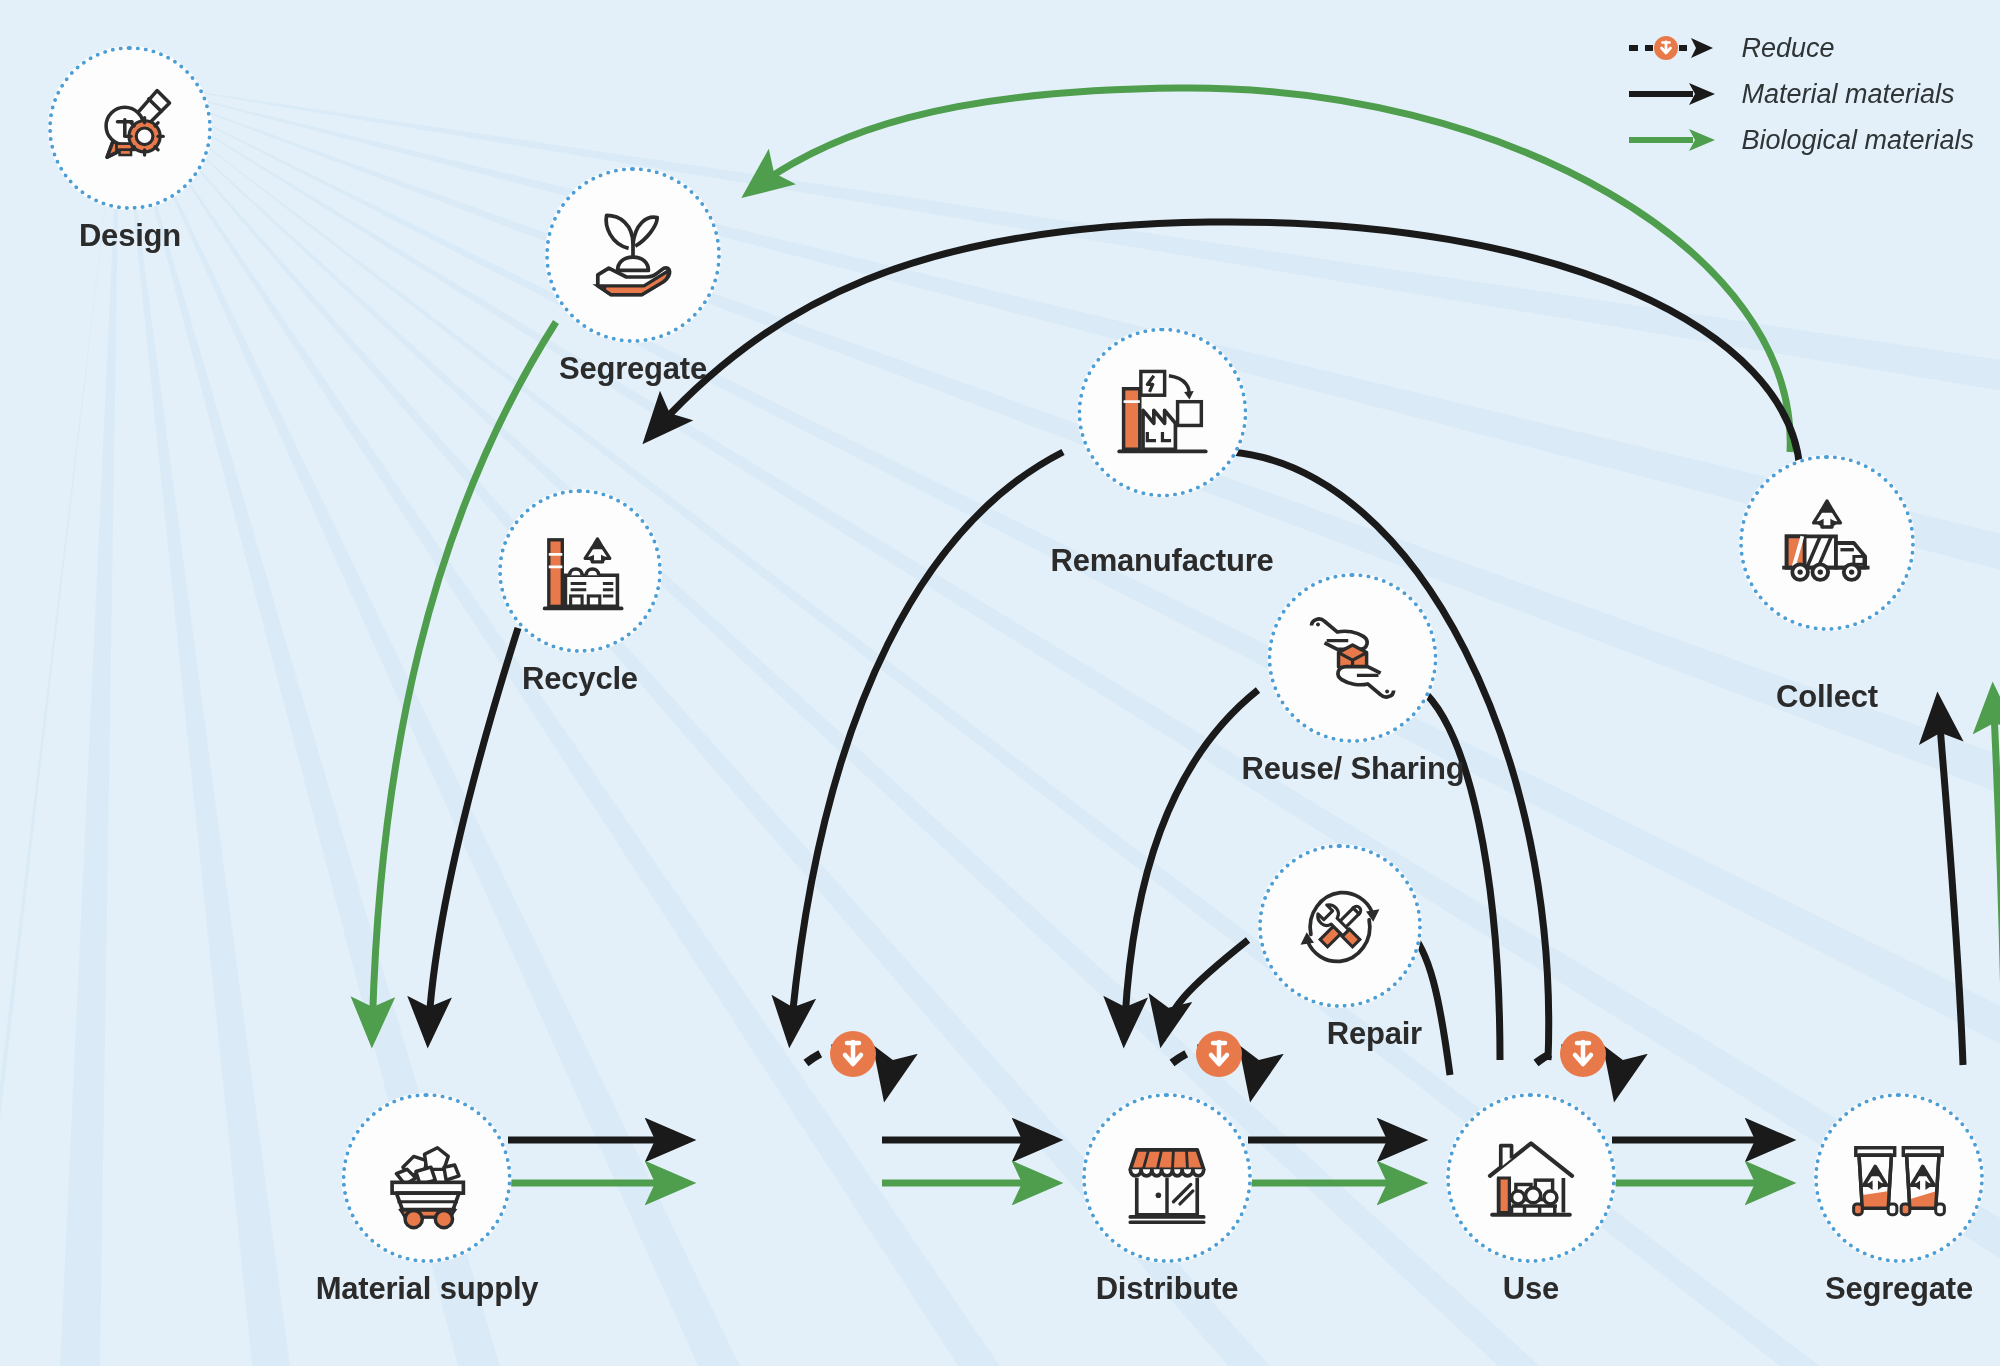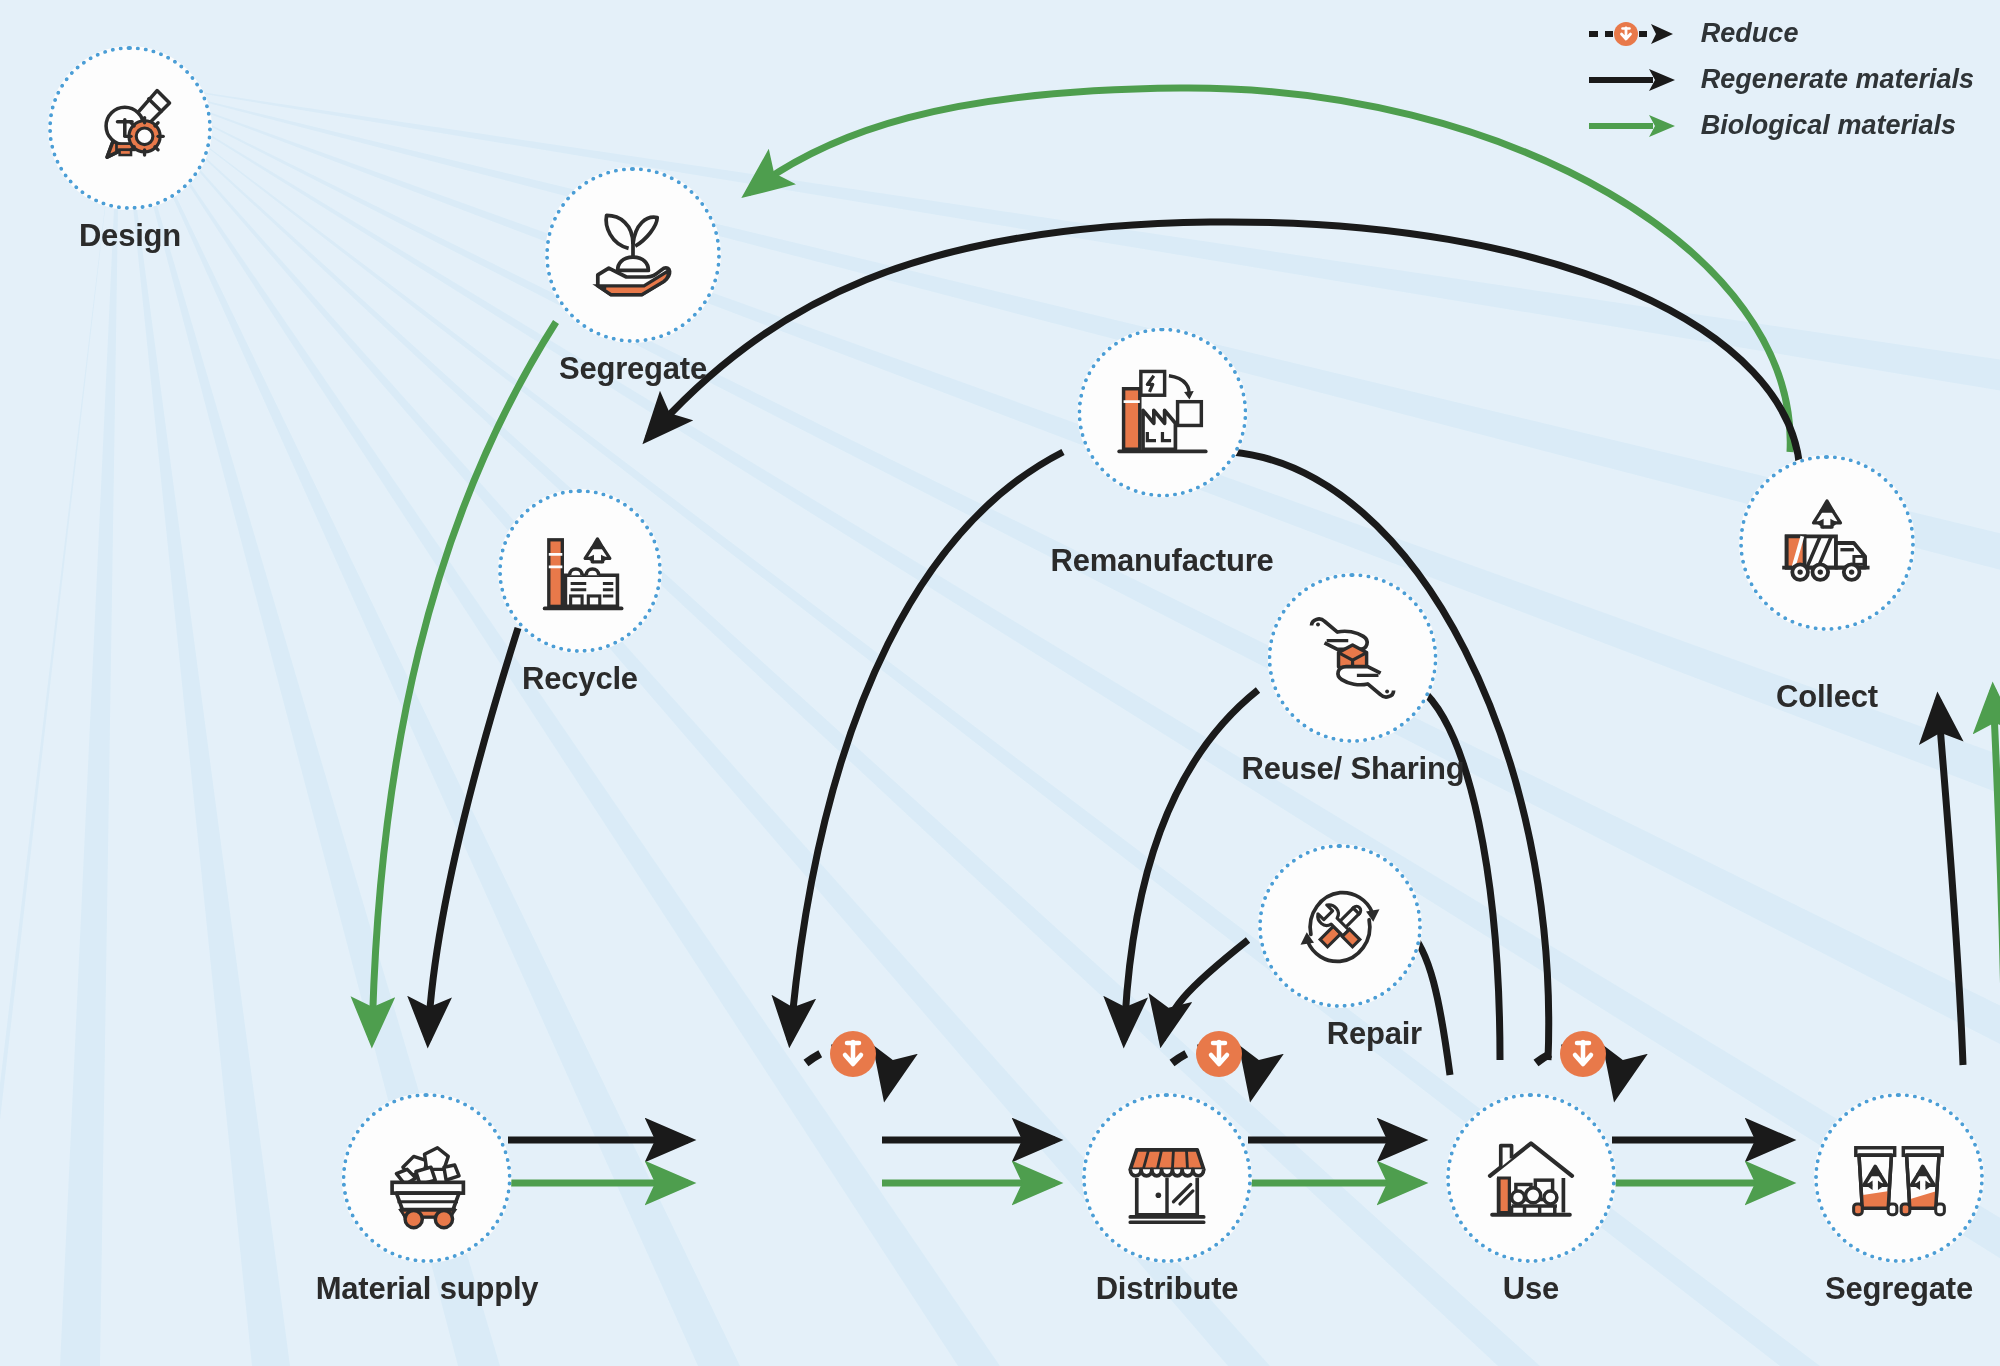--- a/index.html
+++ b/index.html
@@ -57,23 +57,22 @@
     letter-spacing: -0.2px;
   }
   .legend {
     position: absolute;
     top: 18px;
     right: 26px;
     z-index: 5;
   }
   .legend-row {
     display: flex;
-    align-items: flex-start;
+    align-items: flex-end;
     height: 46px;
-    font-weight: bold;
   }
   .legend-swatch {
     width: 96px;
     height: 32px;
     margin-right: 18px;
     flex: 0 0 auto;
   }
   .legend-text {
     font-style: italic;
     font-size: 27px;
@@ -518,21 +517,21 @@
         <path d="M64,6 L86,16 L64,26 L69,16 Z" fill="#1a1a1a"></path>
       </svg>
       <span class="legend-text">Reduce</span>
     </div>
 
     <div class="legend-row">
       <svg class="legend-swatch" viewBox="0 0 96 32">
         <path d="M2,16 L66,16" stroke="#1a1a1a" stroke-width="6"></path>
         <path d="M62,5 L88,16 L62,27 L68,16 Z" fill="#1a1a1a"></path>
       </svg>
-      <span class="legend-text">Regenerate materials</span>
+      <span class="legend-text">Material materials</span>
     </div>
 
     <div class="legend-row">
       <svg class="legend-swatch" viewBox="0 0 96 32">
         <path d="M2,16 L66,16" stroke="#4e9e4e" stroke-width="6"></path>
         <path d="M62,5 L88,16 L62,27 L68,16 Z" fill="#4e9e4e"></path>
       </svg>
       <span class="legend-text">Biological materials</span>
     </div>
 

